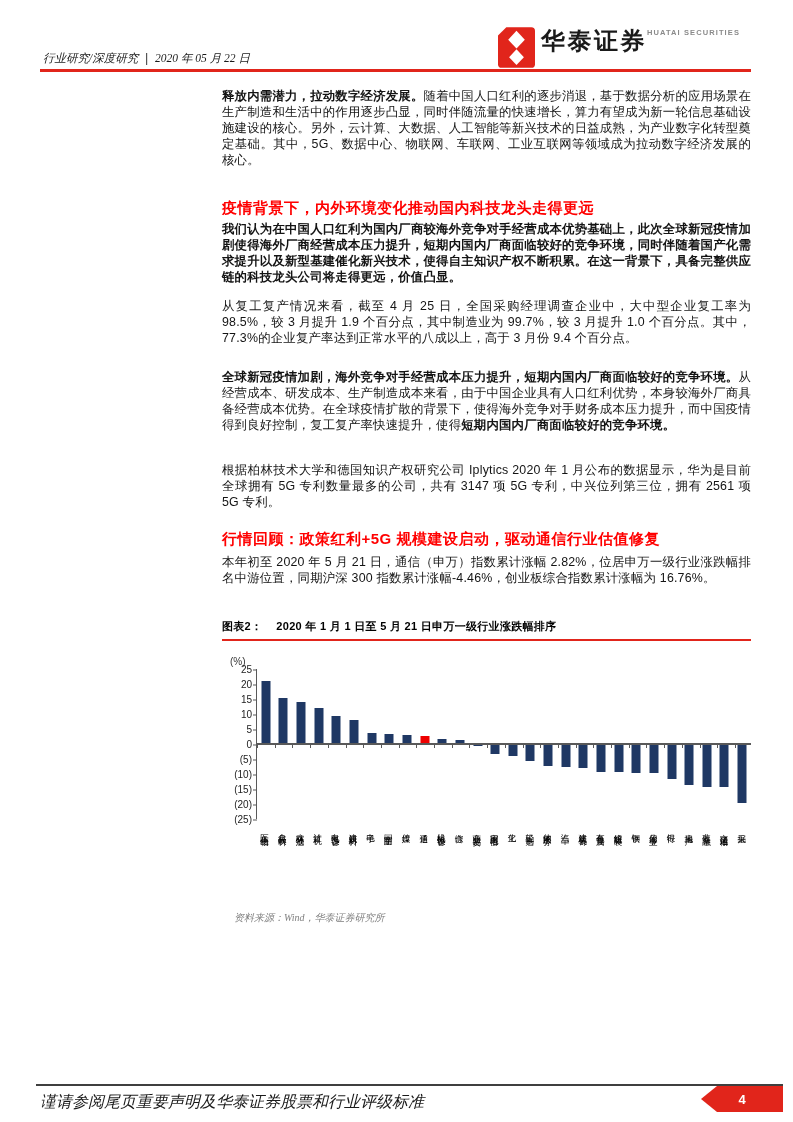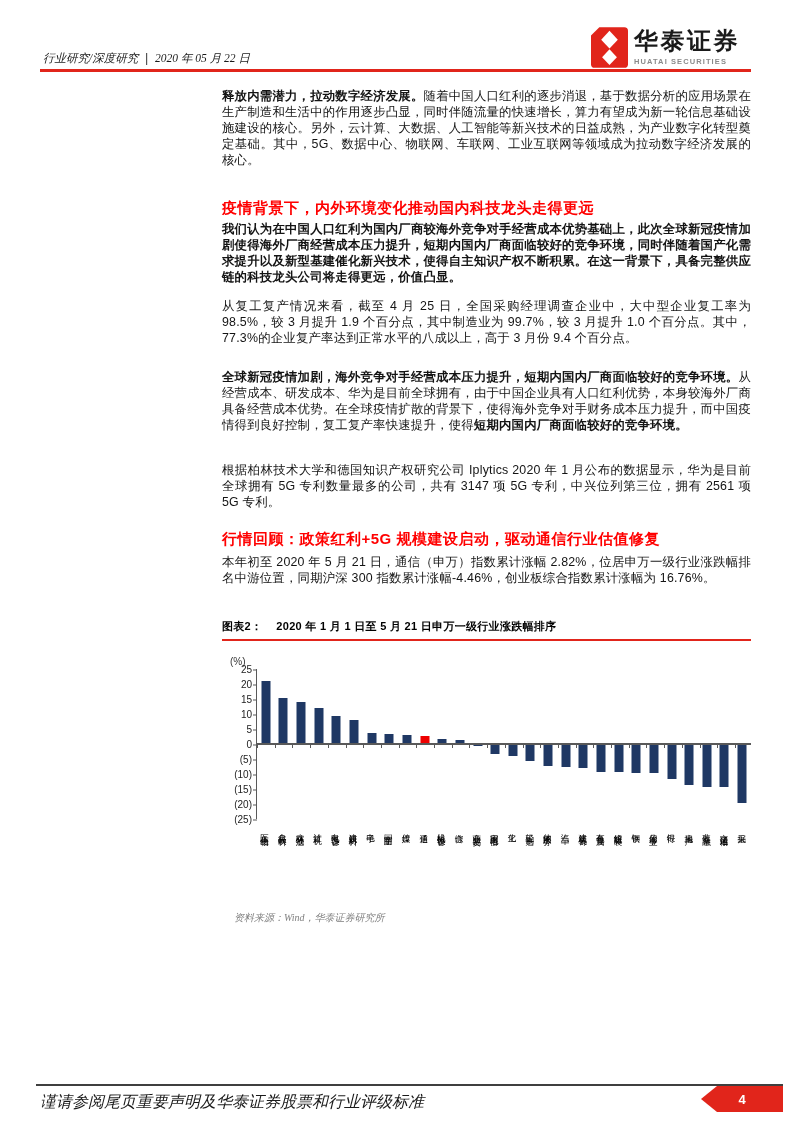--- a/index.html
+++ b/index.html
@@ -14,21 +14,21 @@
   
   .hdr-meta {
     position:absolute; left:43px; top:50px;
     font-family:"Liberation Serif","DejaVu Serif",serif;
     font-style:italic; font-size:11.5px; color:#1a1a1a;
     display:flex; align-items:center; gap:7px;
   }
   .hdr-sep { font-weight:bold; font-style:normal; font-size:13px; }
   .hdr-rule { position:absolute; left:40px; top:69px; width:711px; height:2.5px; background:#e1251b; }
   .logo { position:absolute; top:27px; right:43px; display:flex; align-items:flex-start; gap:6px; }
-  .logo-text { display:flex; flex-direction:column; align-items:flex-start; }
+  .logo-text { display:flex; flex-direction:row; align-items:flex-start; }
   .logo-cn { font-size:24px; font-weight:bold; color:#1a1a1a; letter-spacing:2.5px; line-height:1.2; white-space:nowrap; }
   .logo-en { font-size:7.5px; color:#8a8a8a; letter-spacing:1.1px; font-weight:bold; margin-top:1px; }
 
   
   .content { position:absolute; left:222px; top:88px; width:529px; }
   .para {
     font-size:12.4px; line-height:16px; text-align:justify;
     color:#141414; letter-spacing:0.2px;
   }
   .para span { font-weight:normal; }
@@ -109,21 +109,21 @@
       <span class="logo-en">HUATAI SECURITIES</span>
     </span>
   </div>
 
   <div class="content">
     <p class="para mb30"><span style="font-weight: bold;">释放内需潜力，拉动数字经济发展。</span><span>随着中国人口红利的逐步消退，基于数据分析的应用场景在生产制造和生活中的作用逐步凸显，同时伴随流量的快速增长，算力有望成为新一轮信息基础设施建设的核心。另外，云计算、大数据、人工智能等新兴技术的日益成熟，为产业数字化转型奠定基础。其中，5G、数据中心、物联网、车联网、工业互联网等领域成为拉动数字经济发展的核心。</span></p>
 
     <div class="h-red mb4">疫情背景下，内外环境变化推动国内科技龙头走得更远</div>
     <p class="para mb13"><span style="font-weight: bold;">我们认为在中国人口红利为国内厂商较海外竞争对手经营成本优势基础上，此次全球新冠疫情加剧使得海外厂商经营成本压力提升，短期内国内厂商面临较好的竞争环境，同时伴随着国产化需求提升以及新型基建催化新兴技术，使得自主知识产权不断积累。在这一背景下，具备完整供应链的科技龙头公司将走得更远，价值凸显。</span></p>
     <p class="para mb23"><span>从复工复产情况来看，截至 4 月 25 日，全国采购经理调查企业中，大中型企业复工率为 98.5%，较 3 月提升 1.9 个百分点，其中制造业为 99.7%，较 3 月提升 1.0 个百分点。其中，77.3%的企业复产率达到正常水平的八成以上，高于 3 月份 9.4 个百分点。</span></p>
-    <p class="para mb29"><span style="font-weight: bold;">全球新冠疫情加剧，海外竞争对手经营成本压力提升，短期内国内厂商面临较好的竞争环境。</span><span>从经营成本、研发成本、华为是目前全球拥有，由于中国企业具有人口红利优势，本身较海外厂商具备经营成本优势。在全球疫情扩散的背景下，使得海外竞争对手财务成本压力提升，而中国疫情得到良好控制，复工复产率快速提升，使得</span><span style="font-weight: bold;">短期内国内厂商面临较好的竞争环境。</span></p>
+    <p class="para mb29"><span style="font-weight: bold;">全球新冠疫情加剧，海外竞争对手经营成本压力提升，短期内国内厂商面临较好的竞争环境。</span><span>从经营成本、研发成本、生产制造成本来看，由于中国企业具有人口红利优势，本身较海外厂商具备经营成本优势。在全球疫情扩散的背景下，使得海外竞争对手财务成本压力提升，而中国疫情得到良好控制，复工复产率快速提升，使得</span><span style="font-weight: bold;">短期内国内厂商面临较好的竞争环境。</span></p>
     <p class="para mb19"><span>根据柏林技术大学和德国知识产权研究公司 Iplytics 2020 年 1 月公布的数据显示，华为是目前全球拥有 5G 专利数量最多的公司，共有 3147 项 5G 专利，中兴位列第三位，拥有 2561 项 5G 专利。</span></p>
 
     <div class="h-red mb6">行情回顾：政策红利+5G 规模建设启动，驱动通信行业估值修复</div>
     <p class="para mb33"><span>本年初至 2020 年 5 月 21 日，通信（申万）指数累计涨幅 2.82%，位居申万一级行业涨跌幅排名中游位置，同期沪深 300 指数累计涨幅-4.46%，创业板综合指数累计涨幅为 16.76%。</span></p>
 
     <div class="figure">
       <div class="fig-caption">
         <span>图表2：</span>
         <span>2020 年 1 月 1 日至 5 月 21 日申万一级行业涨跌幅排序</span>
       </div>

